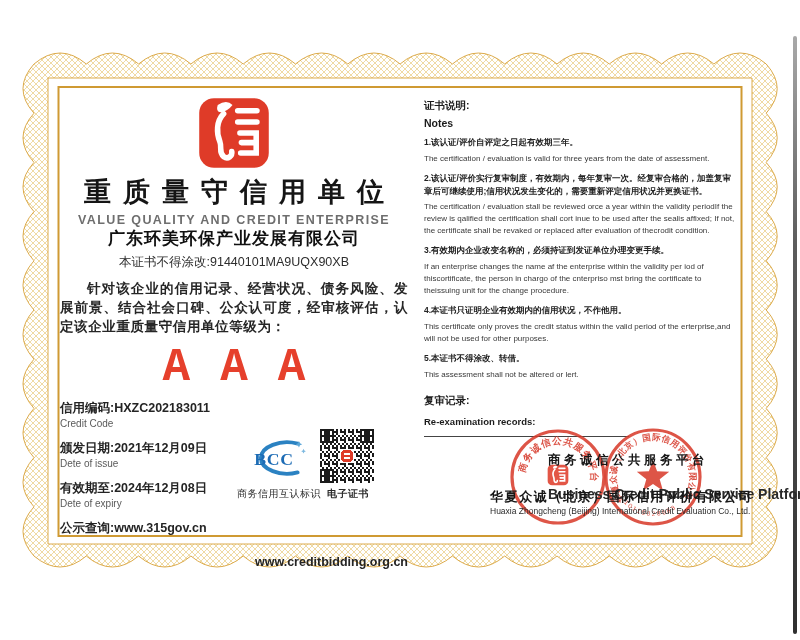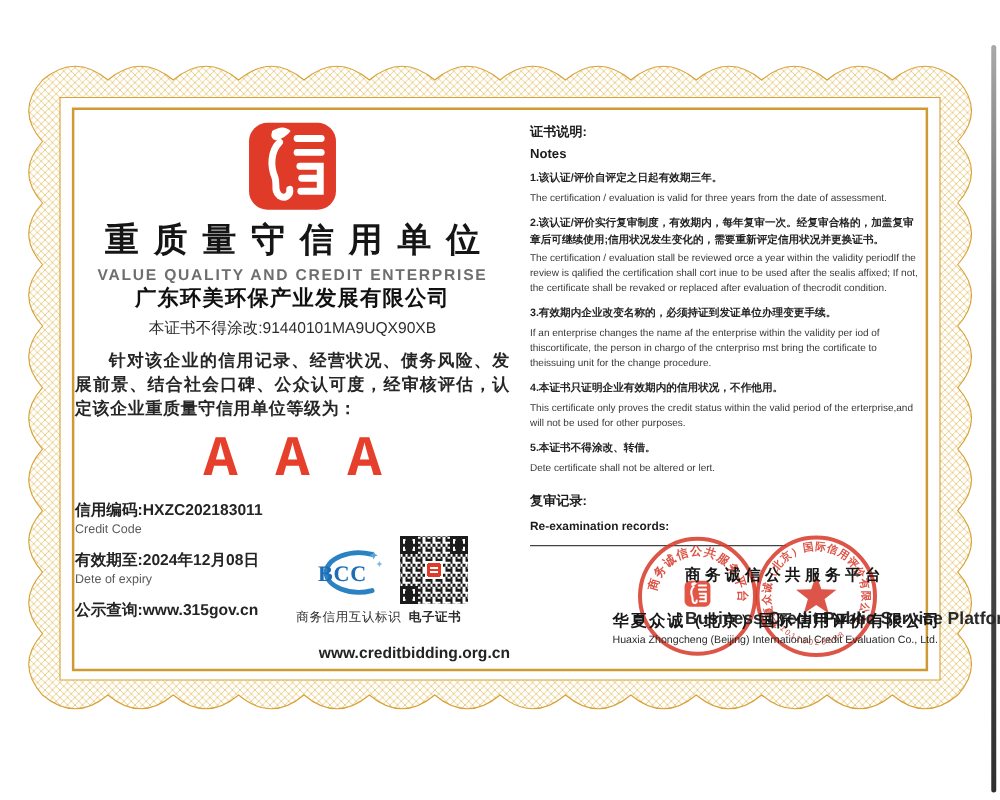--- a/index.html
+++ b/index.html
@@ -94,20 +94,24 @@
     <div id="uscc">本证书不得涂改:91440101MA9UQX90XB</div>
     <div id="statement">针对该企业的信用记录、经营状况、债务风险、发展前景、结合社会口碑、公众认可度，经审核评估，认定该企业重质量守信用单位等级为：</div>
     <div id="grade">AAA</div>
 
     <div id="fields">
       <div class="field">
         <div class="field-cn">信用编码:HXZC202183011</div>
         <div class="field-en">Credit Code</div>
       </div>
       <div class="field">
+        <div class="field-cn">颁发日期:2021年12月09日</div>
+        <div class="field-en">Dete of issue</div>
+      </div>
+      <div class="field">
         <div class="field-cn">有效期至:2024年12月08日</div>
         <div class="field-en">Dete of expiry</div>
       </div>
       <div class="field">
         <div class="field-cn">公示查询:www.315gov.cn</div>
         <div id="query-url2">www.creditbidding.org.cn</div>
       </div>
     </div>
   </div>
 
@@ -158,21 +162,21 @@
 
     <div class="note-cn">1.该认证/评价自评定之日起有效期三年。</div>
     <div class="note-en">The certification / evaluation is valid for three years from the date of assessment.</div>
     <div class="note-cn">2.该认证/评价实行复审制度，有效期内，每年复审一次。经复审合格的，加盖复审章后可继续使用;信用状况发生变化的，需要重新评定信用状况并更换证书。</div>
     <div class="note-en">The certification / evaluation stall be reviewed orce a year within the validity periodIf the review is qalified the certification shall cort inue to be used after the sealis affixed; If not, the certificate shall be revaked or replaced after evaluation of thecrodit condition.</div>
     <div class="note-cn">3.有效期内企业改变名称的，必须持证到发证单位办理变更手续。</div>
     <div class="note-en">If an enterprise changes the name af the enterprise within the validity per iod of thiscortificate, the person in chargo of the cnterpriso mst bring the cortificate to theissuing unit for the change procedure.</div>
     <div class="note-cn">4.本证书只证明企业有效期内的信用状况，不作他用。</div>
     <div class="note-en">This certificate only proves the credit status within the valid period of the erterprise,and will not be used for other purposes.</div>
     <div class="note-cn">5.本证书不得涂改、转借。</div>
-    <div class="note-en">Dete certificate shall not be altered or lert.</div>
+    <div class="note-en">This assessment shall not be altered or lert.</div>
 
     <div id="review-cn">复审记录:</div>
     <div id="review-line">
       <span>Re-examination records:</span><span id="review-underline"></span>
     </div>
   </div>
 
   <div id="stamps-wrap">
     <svg width="244" height="122" viewBox="0 0 244 122">
       <defs>

